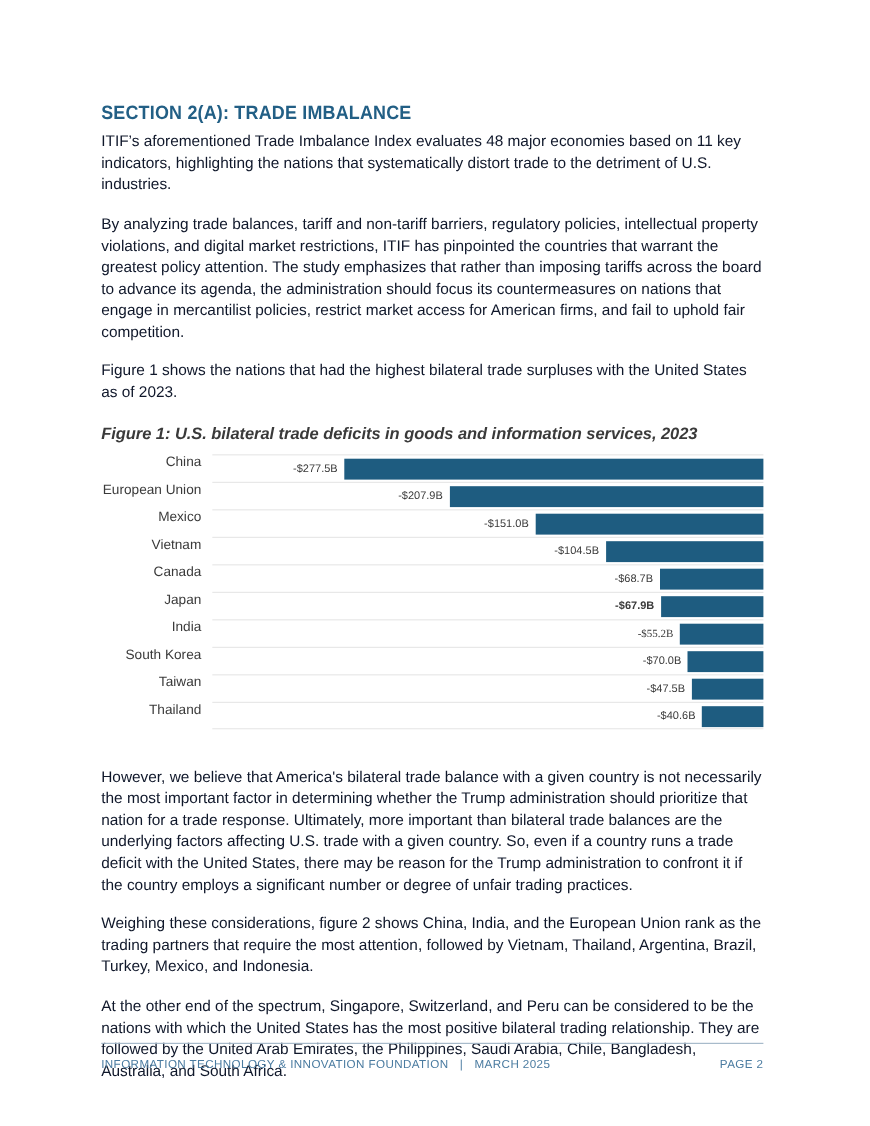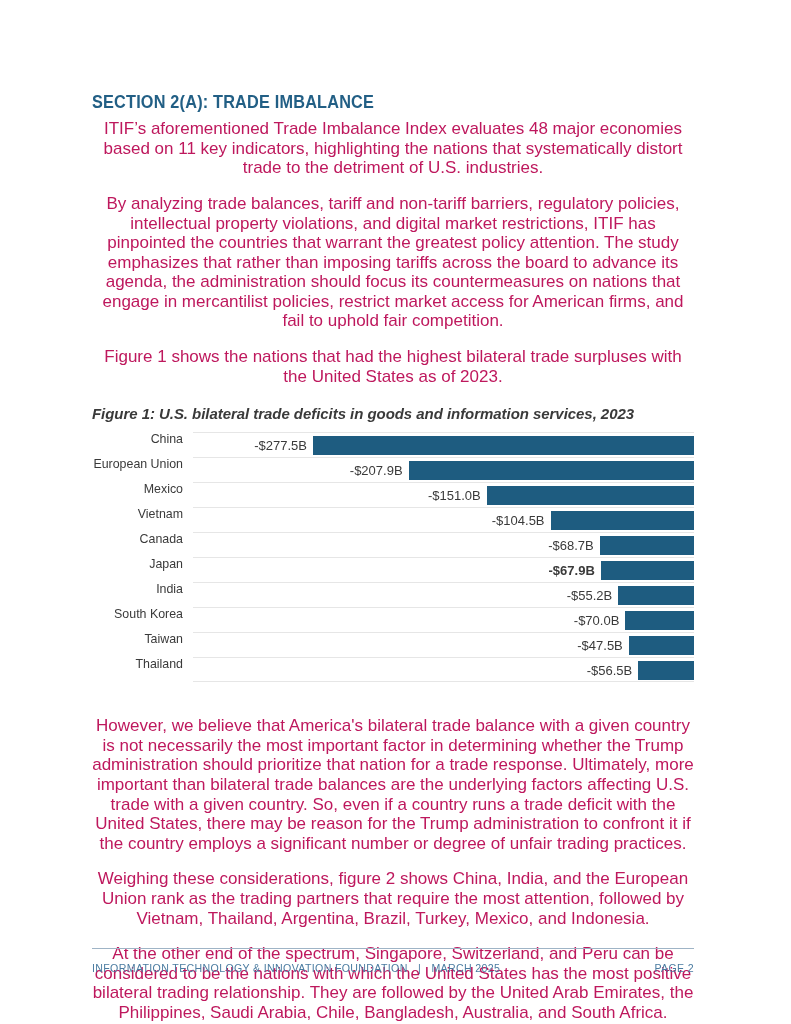--- a/index.html
+++ b/index.html
@@ -40,25 +40,25 @@
     color: #225F85;
     margin: 0 0 7px 0;
     line-height: 1.15;
     text-transform: uppercase;
     transform: scaleX(0.93);
     transform-origin: left center;
   }
 
   
   .para {
-    font-size: 17px;
+    font-size: 14px;
     line-height: 19.6px;
-    color: #be185d;
+    color: #0f172a;
     margin: 0 0 16px 0;
-    text-align: center;
+    text-align: left;
   }
   .para:last-of-type { margin-bottom: 4px; }
 
   .para-tight { margin-bottom: 19px; }
 
   
   .figure-caption {
     font-size: 15px;
     font-weight: bold;
     color: #3a3a3a;
@@ -111,21 +111,21 @@
     right: 0;
     top: 3px;
     height: 19px;
     background: #1E5C80;
   }
   .bar-value {
     position: absolute;
     top: 0;
     height: 25px;
     line-height: 25px;
-    font-size: 13px;
+    font-size: 10px;
     color: #3a3a3a;
     white-space: nowrap;
     text-align: right;
     padding-right: 6px;
   }
 
   
   .footer {
     position: absolute;
     left: 92px;
@@ -211,42 +211,42 @@
             <div class="cat-label">Japan</div>
             <div class="plot-cell">
               <div class="bar" style="width: 93.2249px; background: rgb(30, 92, 128);"></div>
               <div class="bar-value" style="right: 93.2249px; left: 0px; font-weight: bold;">-$67.9B</div>
             </div>
           </div>
           <div class="chart-row">
             <div class="cat-label">India</div>
             <div class="plot-cell">
               <div class="bar" style="width: 75.7881px; background: rgb(30, 92, 128);"></div>
-              <div class="bar-value" style="right: 75.7881px; left: 0px;">-$55.2B</div>
+              <div class="bar-value" style="right: 75.7881px; left: 0px; font-family: Liberation Serif, serif;">-$55.2B</div>
             </div>
           </div>
           <div class="chart-row">
             <div class="cat-label">South Korea</div>
             <div class="plot-cell">
               <div class="bar" style="width: 68.6486px; background: rgb(30, 92, 128);"></div>
               <div class="bar-value" style="right: 68.6486px; left: 0px;">-$70.0B</div>
             </div>
           </div>
           <div class="chart-row">
             <div class="cat-label">Taiwan</div>
             <div class="plot-cell">
               <div class="bar" style="width: 65.2162px; background: rgb(30, 92, 128);"></div>
               <div class="bar-value" style="right: 65.2162px; left: 0px;">-$47.5B</div>
             </div>
           </div>
           <div class="chart-row">
             <div class="cat-label">Thailand</div>
             <div class="plot-cell">
               <div class="bar" style="width: 55.7427px; background: rgb(30, 92, 128);"></div>
-              <div class="bar-value" style="right: 55.7427px; left: 0px;">-$56.5B</div>
+              <div class="bar-value" style="right: 55.7427px; left: 0px;">-$40.6B</div>
             </div>
           </div>
         </div>
     </div>
 
     <div style="height:28px"></div>
 
     <p class="para">However, we believe that America's bilateral trade balance with a given country is not necessarily the most important factor in determining whether the Trump administration should prioritize that nation for a trade response. Ultimately, more important than bilateral trade balances are the underlying factors affecting U.S. trade with a given country. So, even if a country runs a trade deficit with the United States, there may be reason for the Trump administration to confront it if the country employs a significant number or degree of unfair trading practices.</p>
 
     <p class="para">Weighing these considerations, figure 2 shows China, India, and the European Union rank as the trading partners that require the most attention, followed by Vietnam, Thailand, Argentina, Brazil, Turkey, Mexico, and Indonesia.</p>

